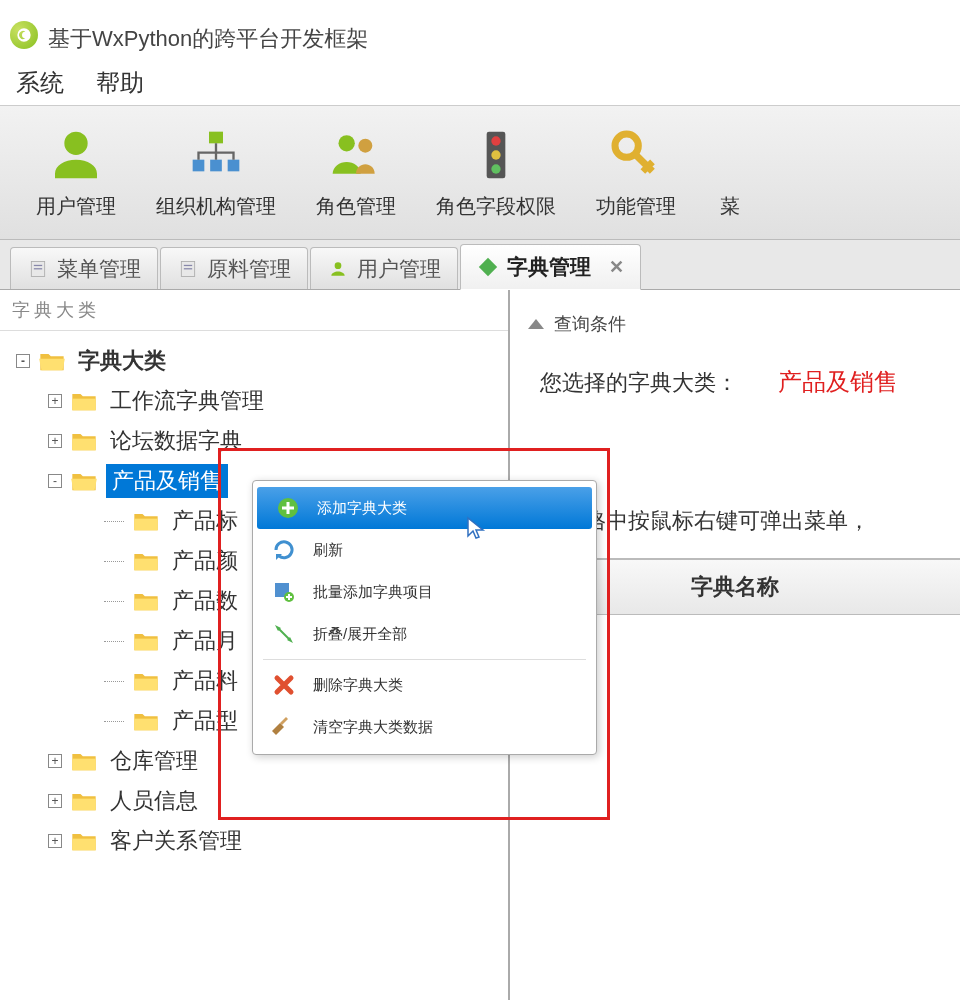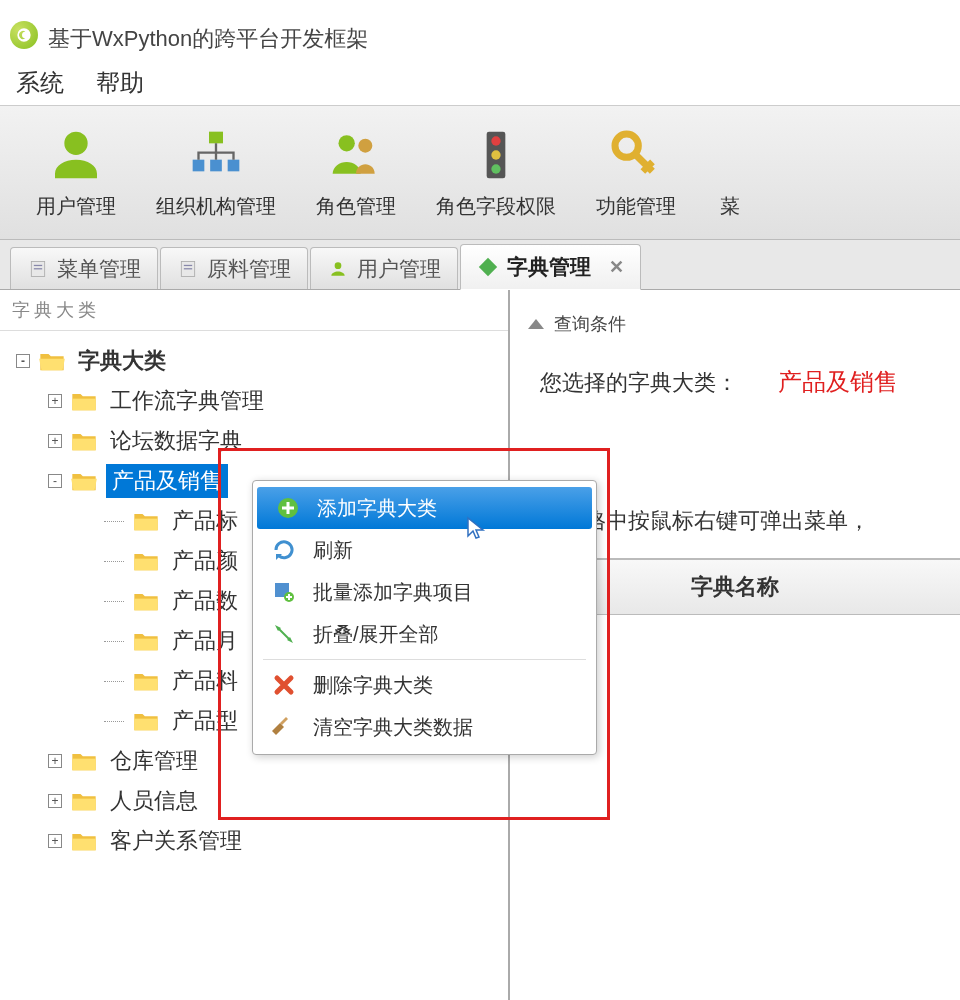--- a/index.html
+++ b/index.html
@@ -40,21 +40,21 @@
 
     .right-panel { flex: 1; background: #fff; display: flex; flex-direction: column; padding-top: 10px; }
     .collapse-header { display: flex; align-items: center; gap: 10px; padding: 12px 18px; font-size: 18px; color: #444; }
     .chevron-up { display: inline-block; width: 0; height: 0; border-left: 8px solid transparent; border-right: 8px solid transparent; border-bottom: 10px solid #888; }
     .info-row { padding: 18px 30px; font-size: 22px; color: #333; display: flex; gap: 40px; align-items: flex-end; }
     .info-value { color: #e02020; font-size: 24px; }
     .hint-row { padding: 10px 30px; font-size: 22px; color: #333; margin-top: 80px; }
     .table-header { border-top: 2px solid #bbb; border-bottom: 1px solid #bbb; margin-top: 12px; padding: 12px 0; text-align: center; font-size: 22px; color: #333; background: linear-gradient(#f8f8f8, #e8e8e8); font-weight: bold; }
 
     .context-menu { position: absolute; left: 252px; top: 480px; width: 345px; background: #fff; border: 1px solid #aaa; border-radius: 4px; box-shadow: 2px 2px 8px rgba(0,0,0,0.2); padding: 6px 0; z-index: 100; }
-    .context-menu .cm-item { display: flex; align-items: center; gap: 16px; padding: 8px 18px; font-size: 20px; color: #333; cursor: pointer; height: 42px; }
+    .context-menu .cm-item { display: flex; align-items: center; gap: 16px; padding: 8px 18px; font-size: 15px; color: #333; cursor: pointer; height: 42px; }
     .context-menu .cm-item.hover { background: linear-gradient(#4aa0e8, #0078d7); color: #fff; border-radius: 3px; margin: 0 4px; }
     .context-menu .cm-sep { height: 1px; background: #ddd; margin: 4px 10px; }
     .context-menu .cm-icon { width: 26px; height: 26px; display: flex; align-items: center; justify-content: center; font-size: 22px; }
 
     .highlight-box { position: absolute; left: 218px; top: 448px; width: 392px; height: 372px; border: 3px solid #e02020; z-index: 200; pointer-events: none; }
     .cursor { position: absolute; left: 465px; top: 516px; z-index: 300; pointer-events: none; }
 
     .top-strip { height: 10px; background: #fff; }
   </style>
 </head>

